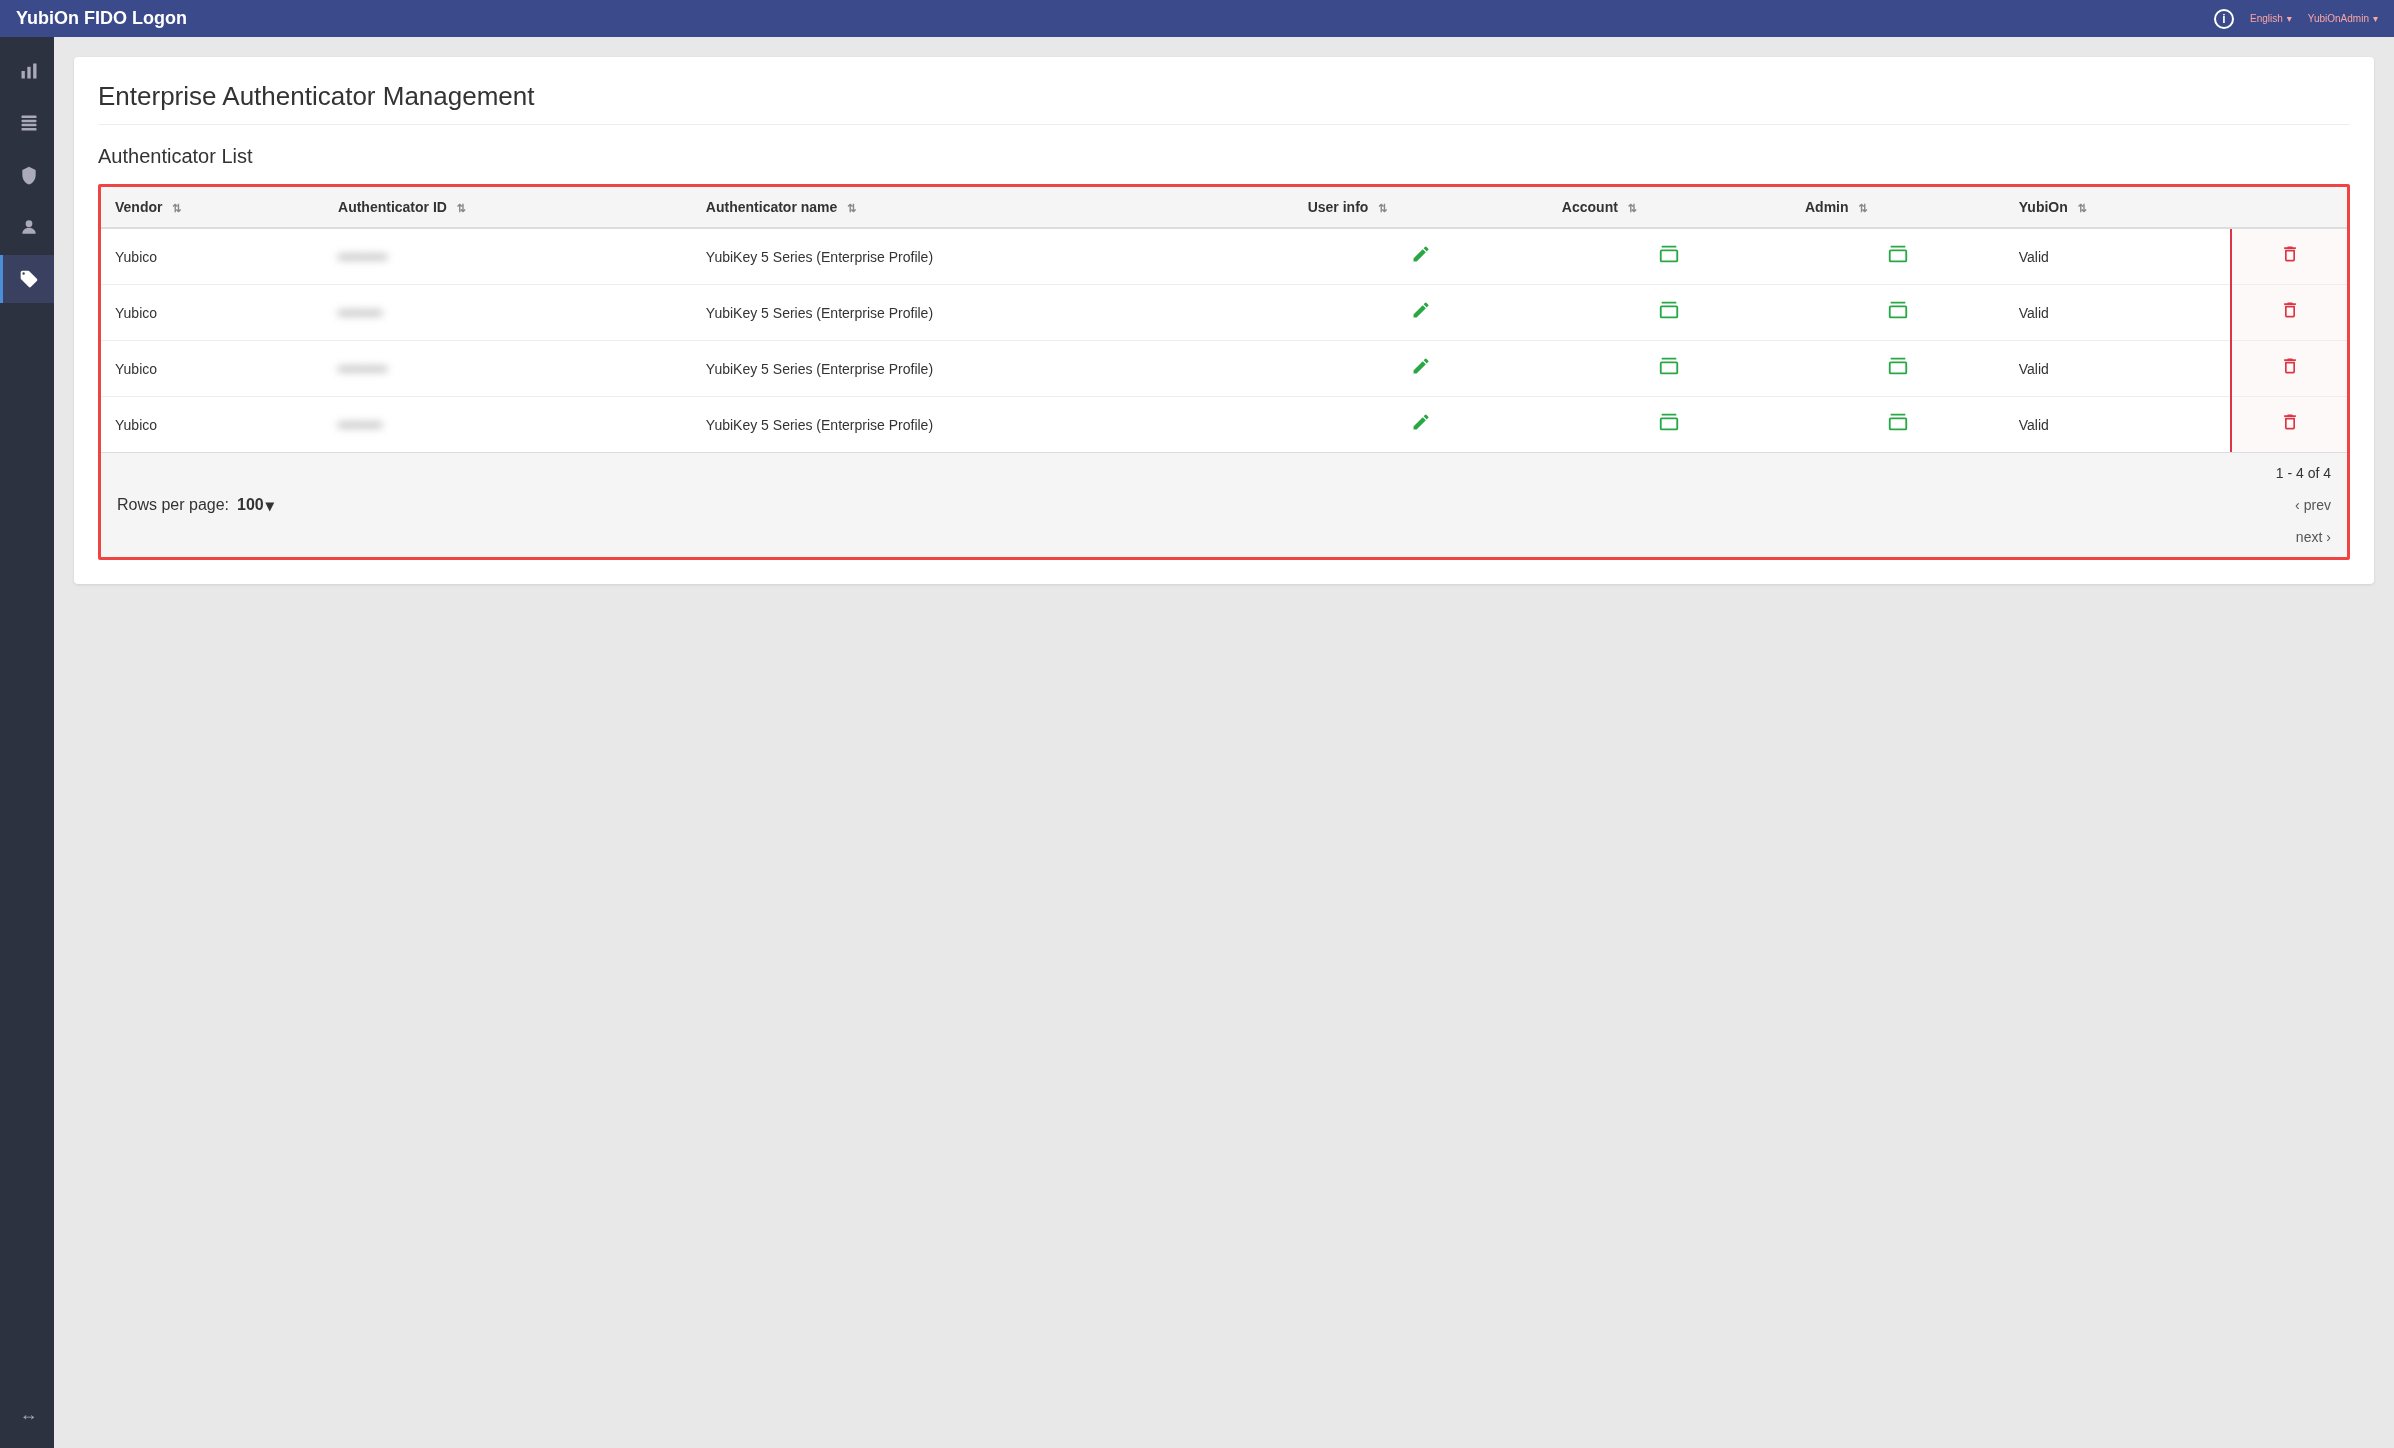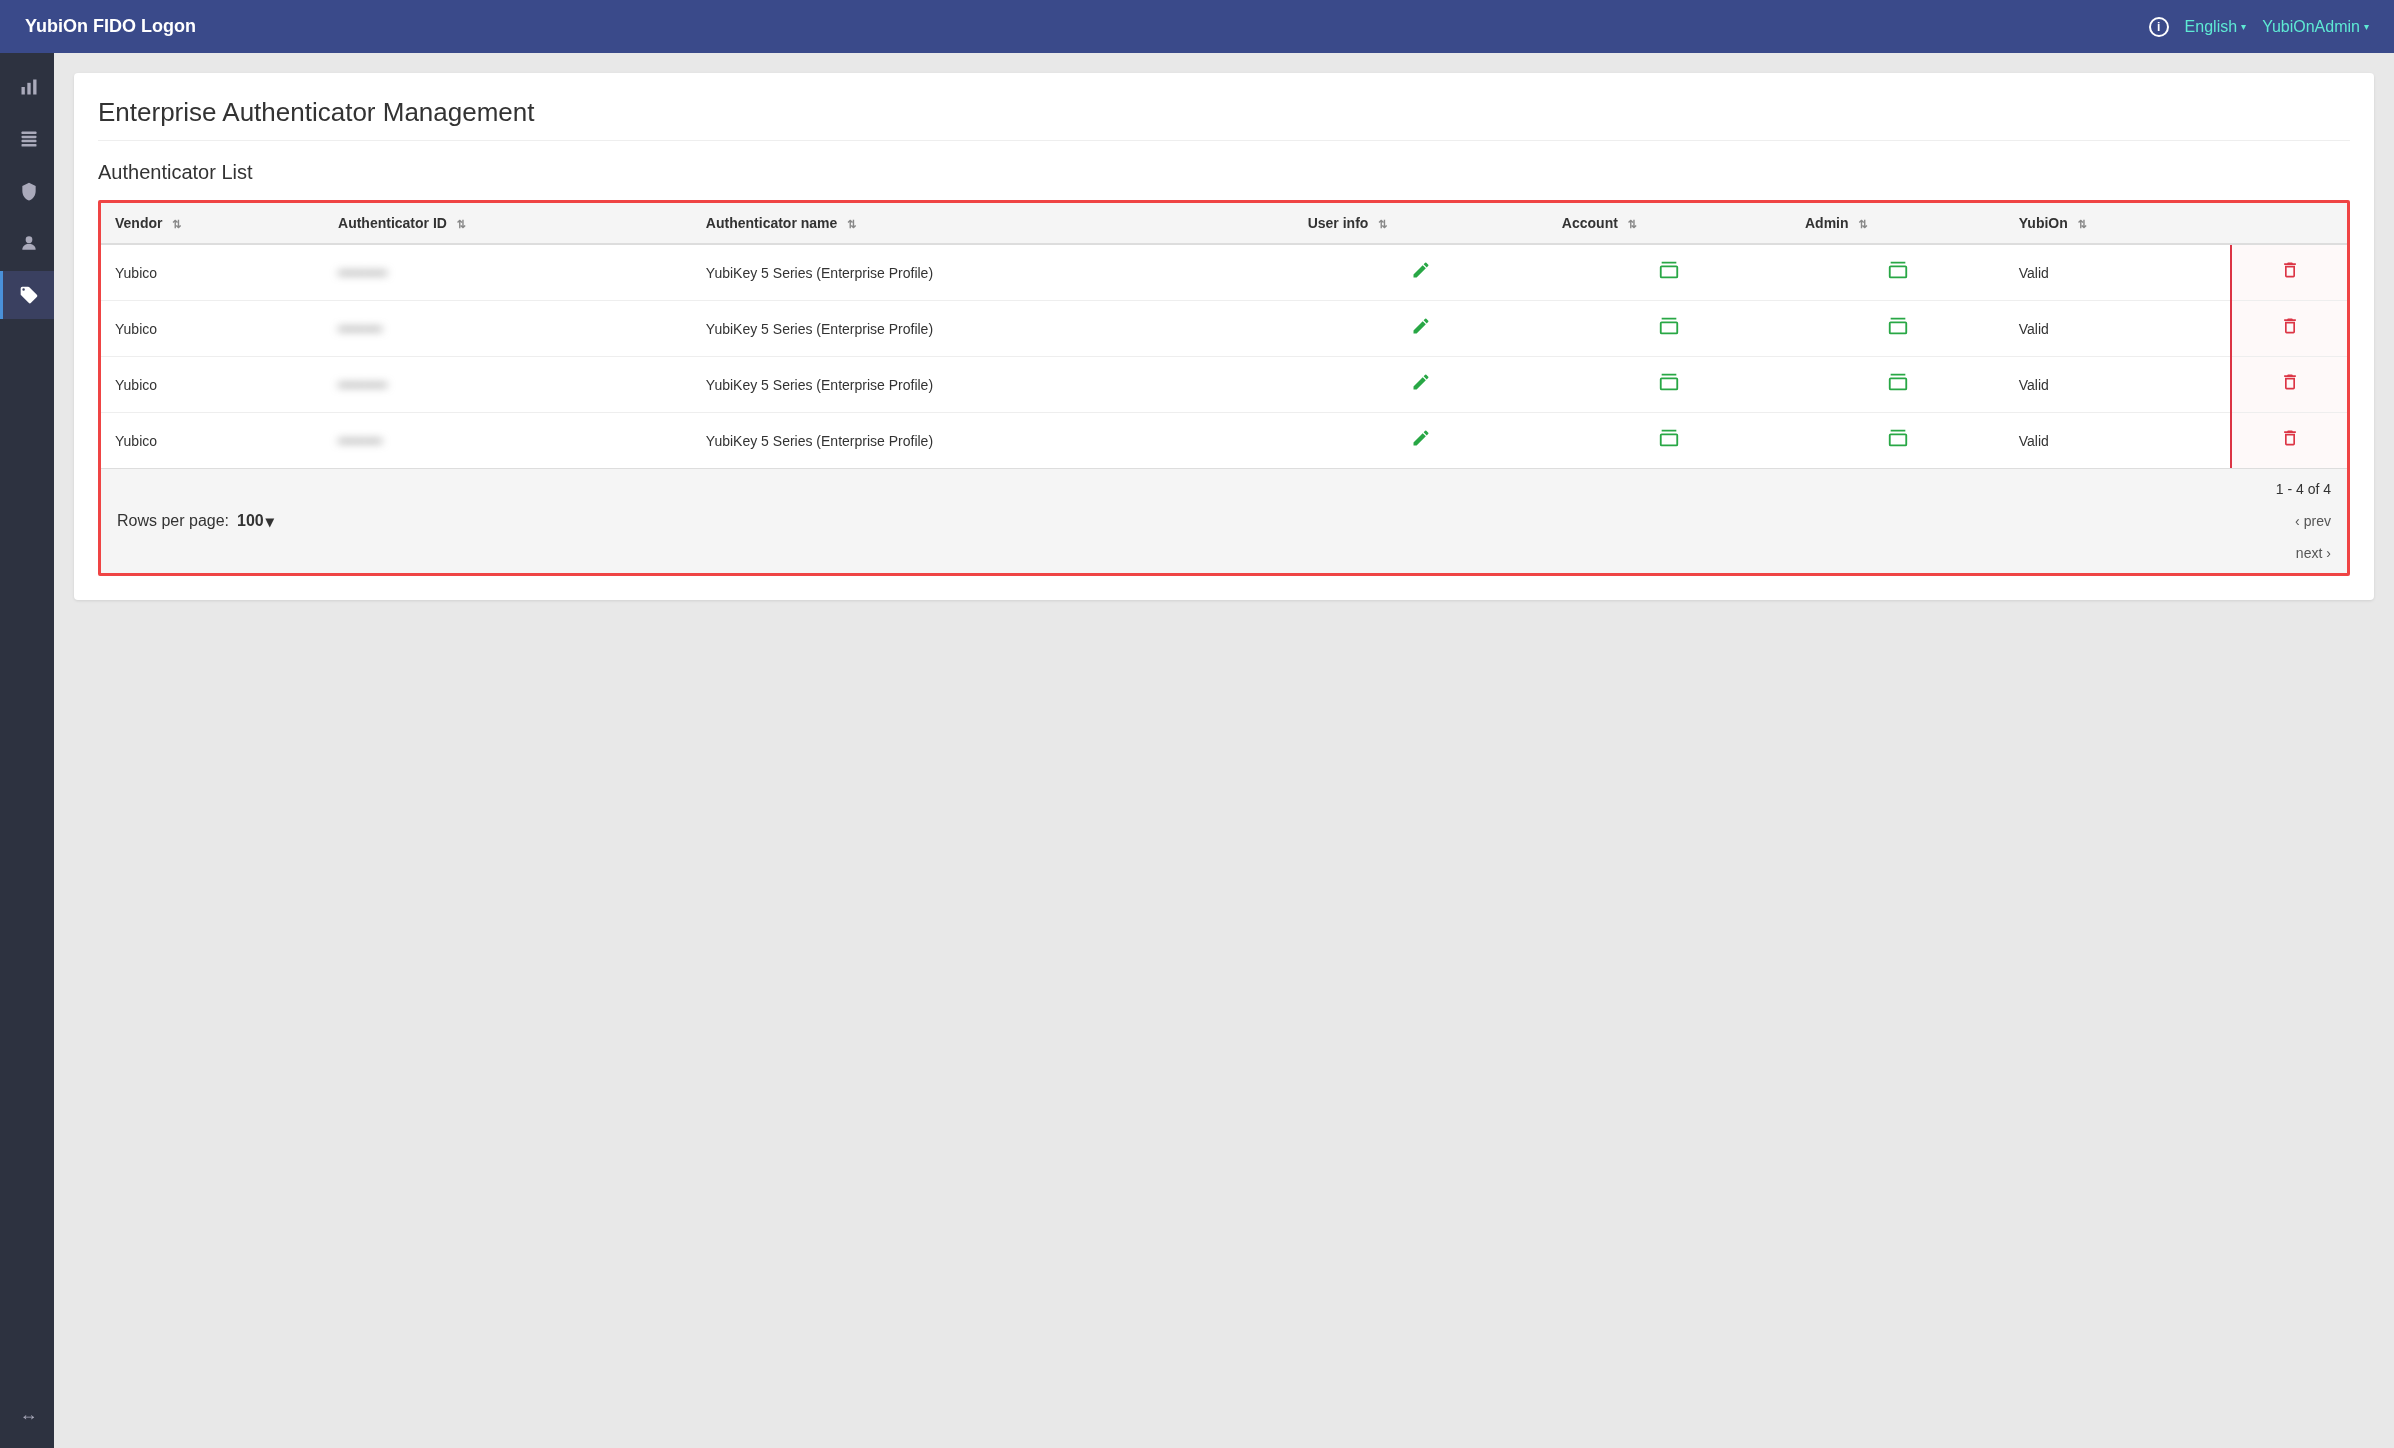--- a/index.html
+++ b/index.html
@@ -4,47 +4,47 @@
   <style>
     * { box-sizing: border-box; margin: 0; padding: 0; }
     body { font-family: Arial, sans-serif; font-size: 14px; background: #e8e8e8; display: flex; flex-direction: column; height: 100vh; }
 
     
     .navbar {
       background: #3a4a8a;
       color: white;
       display: flex;
       align-items: center;
-      padding: 0 25px;
-      height: 53px;
+      padding: 0 16px;
+      height: 37px;
       flex-shrink: 0;
     }
     .navbar-brand {
       font-size: 18px;
       font-weight: bold;
       flex: 1;
     }
     .navbar-right {
       display: flex;
       align-items: center;
       gap: 16px;
     }
     .navbar-right .info-icon {
       width: 20px; height: 20px;
       border: 2px solid white;
       border-radius: 50%;
       display: flex; align-items: center; justify-content: center;
       font-size: 12px; font-weight: bold; cursor: pointer;
     }
     .navbar-right .lang-btn, .navbar-right .user-btn {
-      color: #5eead4;
+      color: #fca5a5;
       background: none;
       border: none;
       cursor: pointer;
-      font-size: 16px;
+      font-size: 10px;
       display: flex; align-items: center; gap: 4px; text-align: center;
     }
     .navbar-right .lang-btn:after, .navbar-right .user-btn:after {
       content: '▾';
       font-size: 10px;
     }
 
     
     .layout {
       display: flex;

